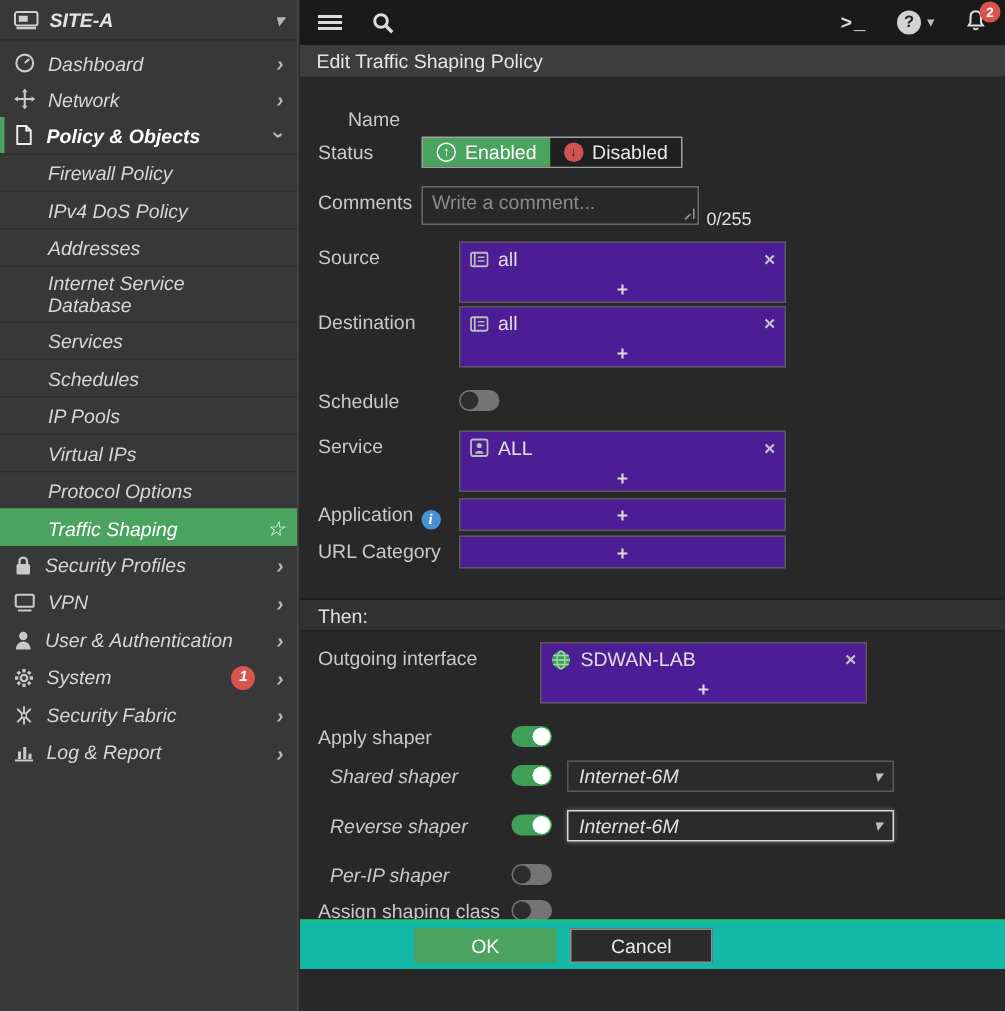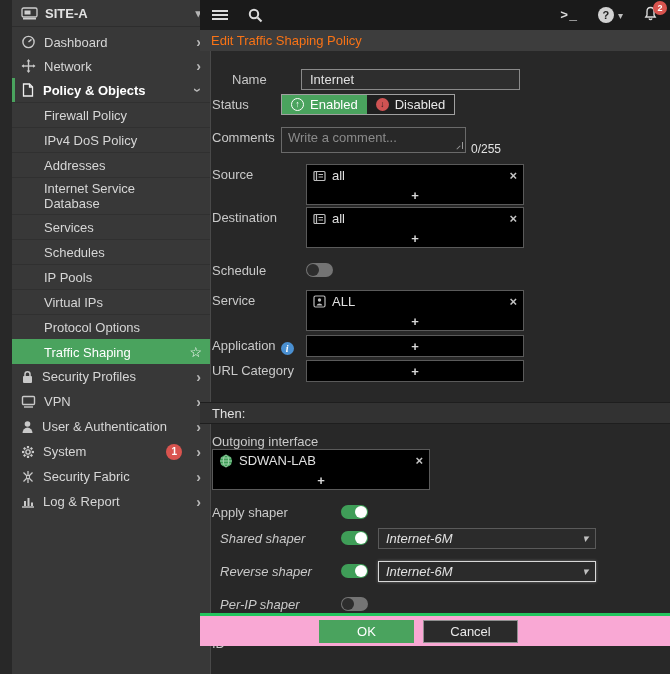--- a/index.html
+++ b/index.html
@@ -4,22 +4,22 @@
 <style>
   * { box-sizing: border-box; }
   html,body { margin:0; padding:0; }
   body {
     width:670px; height:674px; position:relative; overflow:hidden;
     background:#282828; color:#cfcfcf;
     font-family:"Liberation Sans", sans-serif; font-size:13px;
   }
 
   
-  .sidebar { position:absolute; left:12px; top:0; width:199px; height:674px;
-    background:#383838; border-right:1px solid #494949; }
+  .sidebar { position:absolute; left:0; top:0; width:199px; height:674px;
+    background:#383838; border-right:1px solid #494949;font-style:italic; }
   .sb-header { height:27px; display:flex; align-items:center; gap:7px;
     padding:0 9px; border-bottom:1px solid #2d2d2d; color:#e2e2e2; font-weight:bold; }
   .sb-header .caret { margin-left:auto; color:#b5b5b5; font-size:11px; }
   .nav { padding-top:3px; }
   .nav-item { height:24px; display:flex; align-items:center; gap:8px;
     padding:0 9px; color:#d6d6d6; cursor:pointer;justify-content:center; }
   .nav-item .chev { margin-left:auto; color:#b9b9b9; font-size:14px; font-weight:bold; line-height:1; }
   .nav-item .chev.down { transform:rotate(90deg); }
   .nav-item.active { color:#fff; font-weight:bold; border-left:3px solid #4aa35e; padding-left:6px; }
   .sub-item { min-height:25px; display:flex; align-items:center; padding:3px 8px 3px 32px;
@@ -41,21 +41,21 @@
   .topbar .spacer { flex:1; }
   .cli { font-family:"Liberation Mono", monospace; font-weight:bold; font-size:13px; letter-spacing:1px; }
   .help-wrap { display:flex; align-items:center; gap:4px; }
   .help-circle { width:16px; height:16px; border-radius:50%; background:#d2d2d2; color:#222;
     font-weight:bold; font-size:11px; display:flex; align-items:center; justify-content:center; }
   .caret-sm { font-size:10px; color:#bdbdbd; }
   .bell-wrap { position:relative; }
   .bell-badge { position:absolute; right:-9px; top:-5px; min-width:14px; height:14px; border-radius:7px;
     background:#d9544f; color:#fff; font-size:9px; font-weight:bold;
     display:flex; align-items:center; justify-content:center; padding:0 3px; }
-  .titlebar { height:21px; line-height:21px; background:#3d3d3d; color:#f97316;
+  .titlebar { height:21px; line-height:21px; background:#3d3d3d; color:#e5e5e5;
     padding-left:11px; }
 
   
   .row { display:flex; align-items:flex-start; padding-left:12px; }
   .lbl { padding-top:3px; color:#c9c9c9; }
   .w1 { width:69px; }   
   .w2 { width:94px; }   
   .w3 { width:148px; }  
   .w4 { width:129px; }  
   .w5 { width:121px; }  
@@ -81,21 +81,21 @@
     border-right:1px solid #9a9a9a; pointer-events:none;
     background:linear-gradient(135deg, transparent 50%, transparent 50%); }
   .resize-grip:before { content:""; position:absolute; right:1px; bottom:1px; width:5px; height:1px;
     background:#9a9a9a; transform:rotate(-45deg); }
   .counter { margin-left:5px; align-self:flex-end; color:#e2e2e2; font-size:12px; }
 
   .section { margin-top:14px; height:22px; line-height:21px; background:#323232;
     border-top:1px solid #1e1e1e; border-bottom:1px solid #1e1e1e;
     color:#e0e0e0; padding-left:12px; }
 
-  .selbox { width:218px; border:1px solid #5a5a5a; background:#000000; }
+  .selbox { width:218px; border:1px solid #5a5a5a; background:#4c1d95; }
   .entry { height:21px; display:flex; align-items:center; gap:6px; padding:0 6px; color:#e0e0e0; }
   .entry .x { margin-left:auto; color:#c4c4c4; font-weight:bold; font-size:13px; cursor:pointer; line-height:1; }
   .addrow { height:18px; display:flex; align-items:center; justify-content:center;
     color:#d8d8d8; font-weight:bold; font-size:13px; cursor:pointer; }
   .selbox.empty .addrow { height:20px; }
 
   .tgl { width:27px; height:14px; border-radius:8px; background:#747474; position:relative; cursor:pointer;
     flex:none; margin-top:3px; }
   .tgl:after { content:""; position:absolute; left:1px; top:1px; width:12px; height:12px;
     border-radius:50%; background:#2d2d2d; }
@@ -105,29 +105,29 @@
   .ddl { width:218px; height:21px; display:flex; align-items:center; border:1px solid #5a5a5a;
     background:#2b2b2b; color:#e0e0e0; padding:0 7px; margin-left:10px; cursor:pointer; }
   .ddl .caret { margin-left:auto; color:#c0c0c0; font-size:11px; }
   .ddl.focused { border-color:#d8d8d8; box-shadow:0 0 3px rgba(255,255,255,.35); }
 
   .info-dot { width:13px; height:13px; border-radius:50%; background:#4a90d2; color:#fff;
     display:inline-flex; align-items:center; justify-content:center;
     font-size:10px; font-weight:bold; font-family:"Liberation Serif", serif; font-style:italic;
     margin-left:5px; vertical-align:-2px; }
 
-  .footer { position:absolute; left:0; top:613px; width:470px; height:33px; background:#f9a8d4;
-    border-top:3px solid #22c55e; display:flex; align-items:center; gap:9px; padding-left:119px; }
+  .footer { position:absolute; left:0; top:613px; width:470px; height:33px; background:#14b8a6;
+    border-top:1px solid #22c55e; display:flex; align-items:center; gap:9px; padding-left:76px; }
   .btn { height:23px; width:95px; display:flex; align-items:center; justify-content:center;
     font-size:13px; cursor:pointer; }
   .btn-ok { background:#4aa35e; color:#fff; border:1px solid #4aa35e; }
   .btn-cancel { background:#2b2b2b; color:#e8e8e8; border:1px solid #8f8f8f; }
 
   .mt18{margin-top:18px;padding-left:32px;} .mt6{margin-top:12px;} .mt8{margin-top:8px;} .mt4{margin-top:4px;}
-  .mt3{margin-top:3px;} .mt2{margin-top:2px;} .mt7{margin-top:7px;flex-direction:column;} .mt20{margin-top:20px;}
+  .mt3{margin-top:3px;} .mt2{margin-top:2px;} .mt7{margin-top:7px;} .mt20{margin-top:20px;}
 </style>
 </head>
 <body>
 
 <div class="sidebar">
   <div class="sb-header">
     <span class="icon">
       <svg width="17" height="13" viewBox="0 0 17 13">
           <rect x="1" y="1" width="15" height="9" rx="1.5" fill="none" stroke="#cfcfcf" stroke-width="1.3"></rect>
           <rect x="3.5" y="3.5" width="6" height="4" fill="#cfcfcf"></rect>
@@ -318,21 +318,20 @@
           </svg>
       </span>
       <span class="bell-badge">2</span>
     </span>
   </div>
 
   <div class="titlebar">Edit Traffic Shaping Policy</div>
 
   <div class="row mt18">
     <span class="lbl w1">Name</span>
-    <input class="txt-input" type="text" value="Internet" style="">
   </div>
 
   <div class="row mt4">
     <span class="lbl w1">Status</span>
     <div class="seg">
       <div class="seg-btn seg-on">
         <span class="circ circ-up">↑</span>
         <span>Enabled</span>
       </div>
       <div class="seg-btn seg-off">

